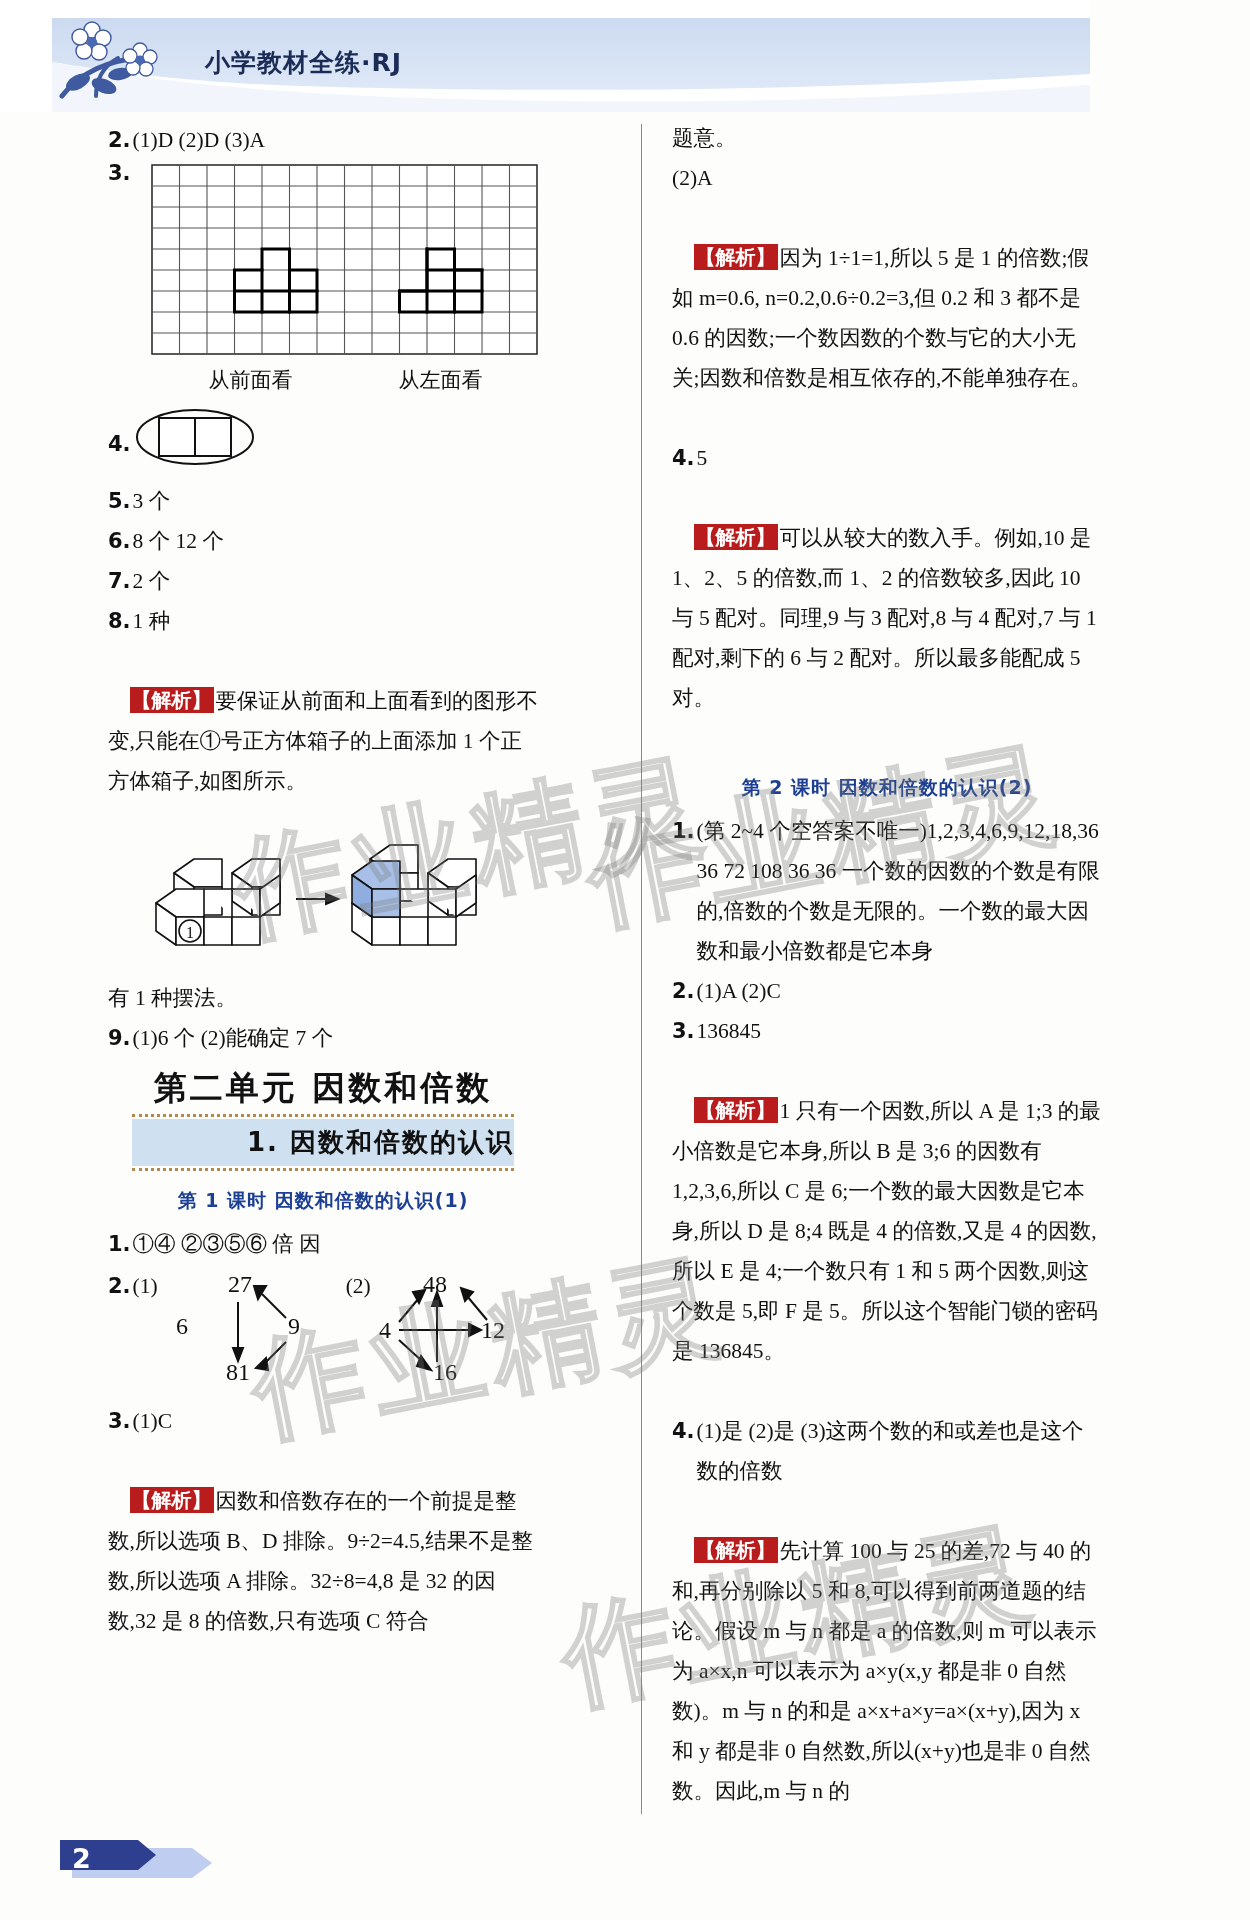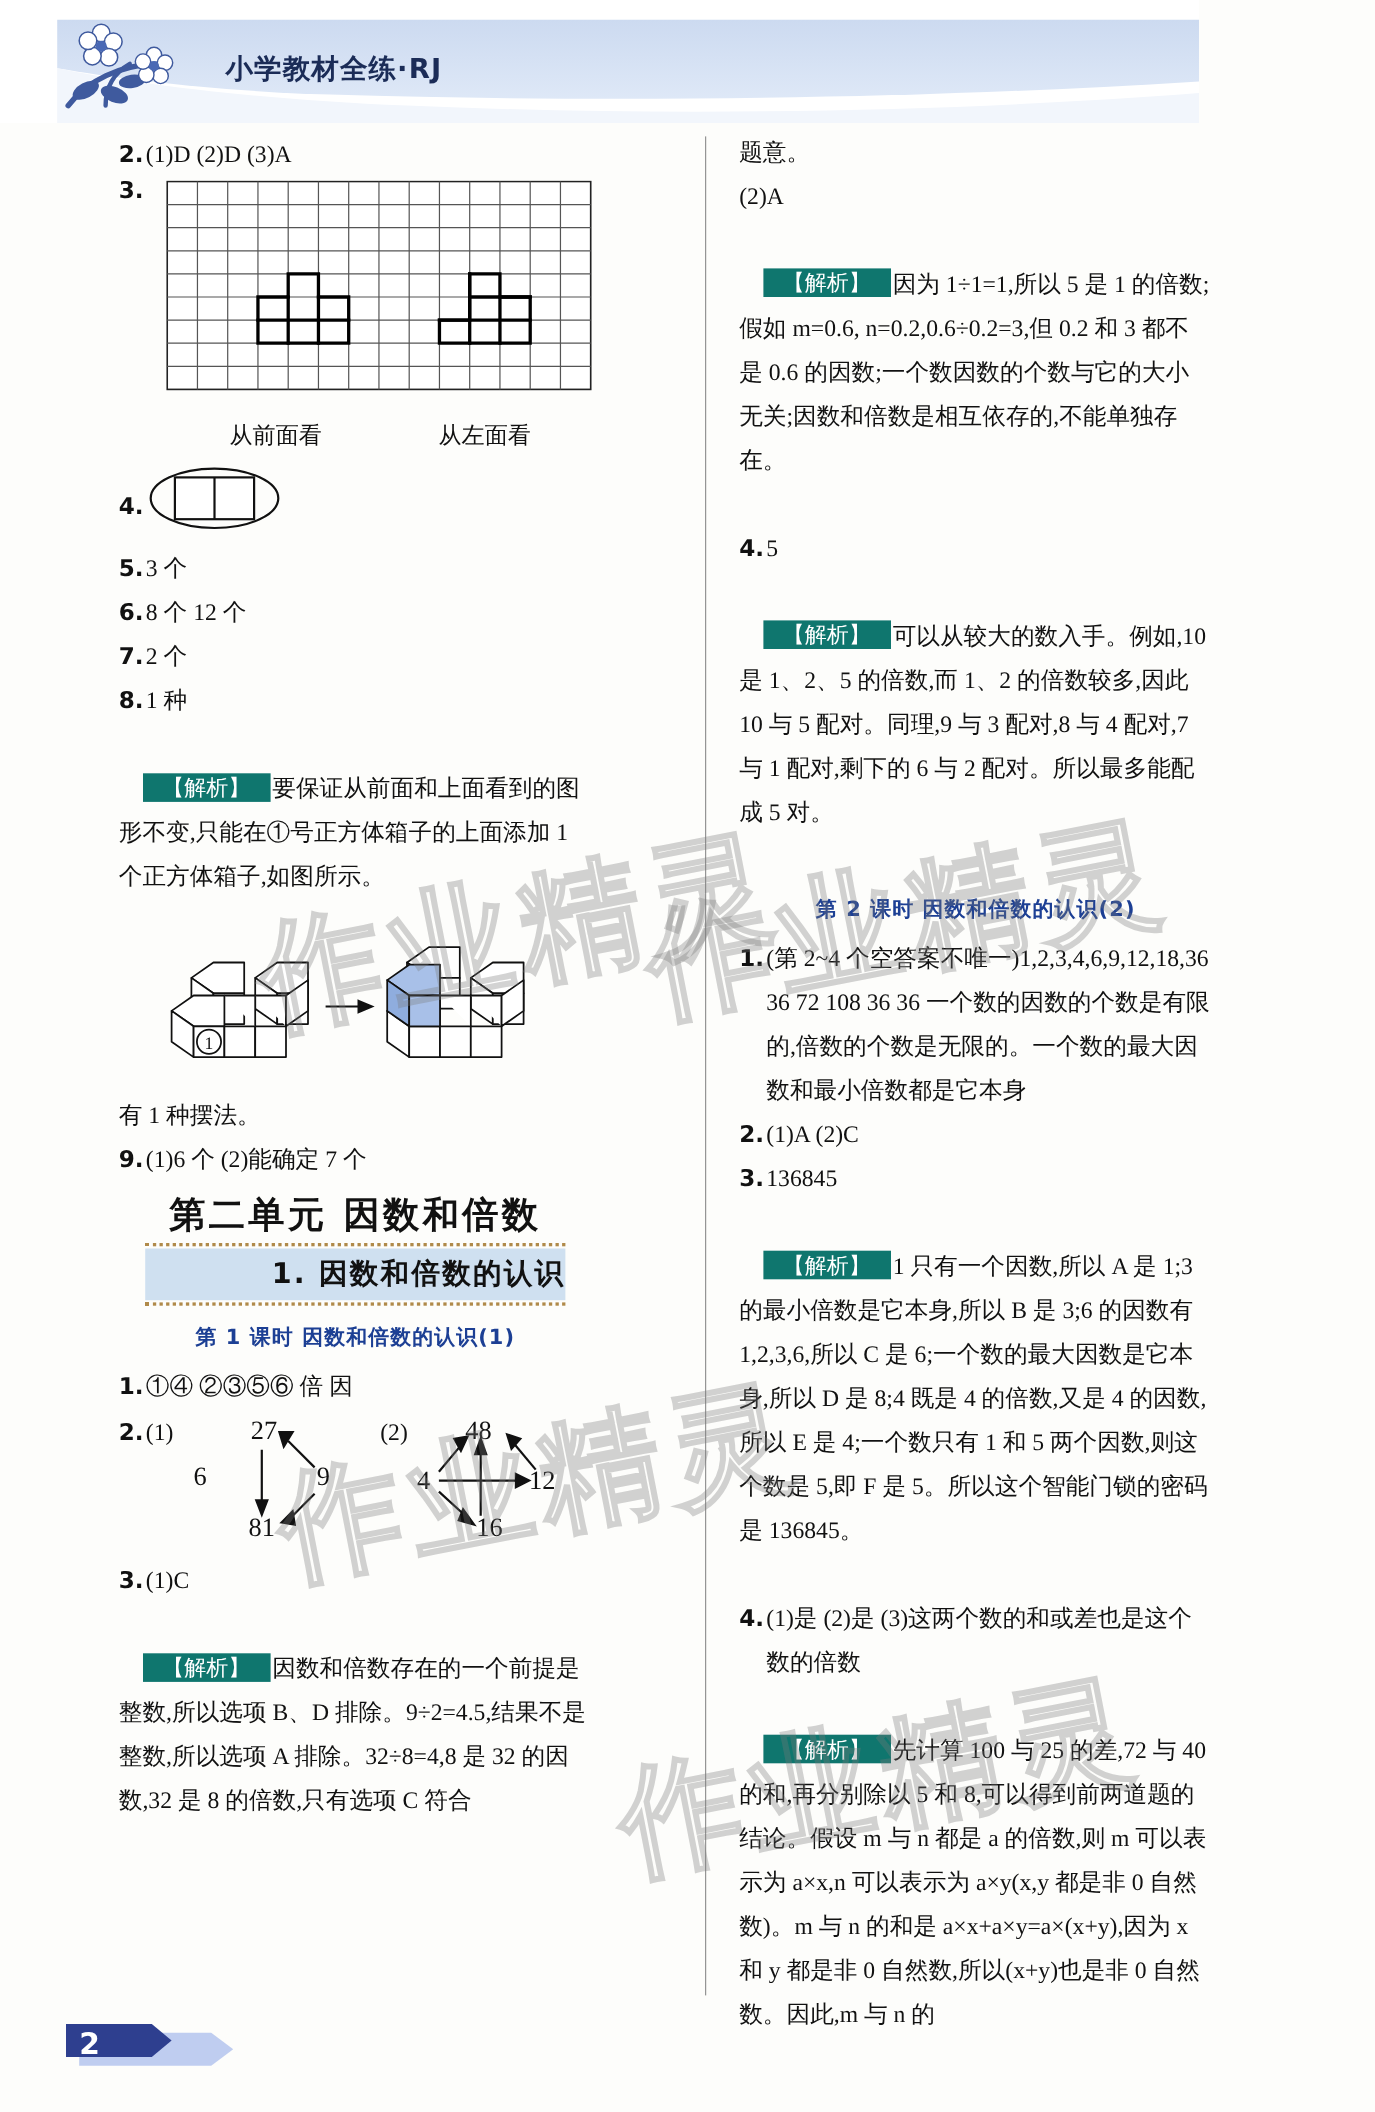--- a/index.html
+++ b/index.html
@@ -21,29 +21,29 @@
   .col-left{left:108px;}
   .col-right{left:672px;}
   .divider{position:absolute;left:641px;top:124px;width:1px;height:1690px;background:#8a8a8a;}
   
   .line{display:block;white-space:pre-wrap;}
   .qline{display:flex;align-items:flex-start;}
   .qnum{font-family:"DejaVu Sans","Liberation Sans",sans-serif;font-weight:700;font-size:21px;
         margin-right:2px;flex:0 0 auto;line-height:40px;}
   .qbody{flex:1 1 auto;}
   .tag{
-    display:inline-block;background:#0f766e;color:#fff;font-weight:400;
+    display:inline-block;background:#b91c1c;color:#fff;font-weight:700;
     font-family:"DejaVu Sans","Liberation Sans",sans-serif;
-    padding:0 18px;font-size:20px;line-height:26px;vertical-align:1px;margin-right:2px;
+    padding:0 2px;font-size:20px;line-height:26px;vertical-align:1px;margin-right:2px;
   }
   
   .gridfig{position:relative;margin:4px 0 0 18px;}
   .gridfig svg{display:block;}
   .gridlabels{display:flex;margin-left:24px;width:400px;font-size:21px;}
-  .gridlabels span{display:block;margin-top:16px;}
+  .gridlabels span{display:block;}
   
   .unit-title{
     text-align:center;font-family:"DejaVu Sans","Liberation Sans",sans-serif;
     font-weight:700;font-size:33px;color:#111;letter-spacing:3px;margin:10px 0 6px;
   }
   .sec-title{
     position:relative;text-align:right;
     font-family:"DejaVu Sans","Liberation Sans",sans-serif;
     font-weight:700;font-size:26px;color:#111;letter-spacing:2px;
     background:#cfe0f0;padding:3px 0 4px;margin:2px 24px 2px 24px;

